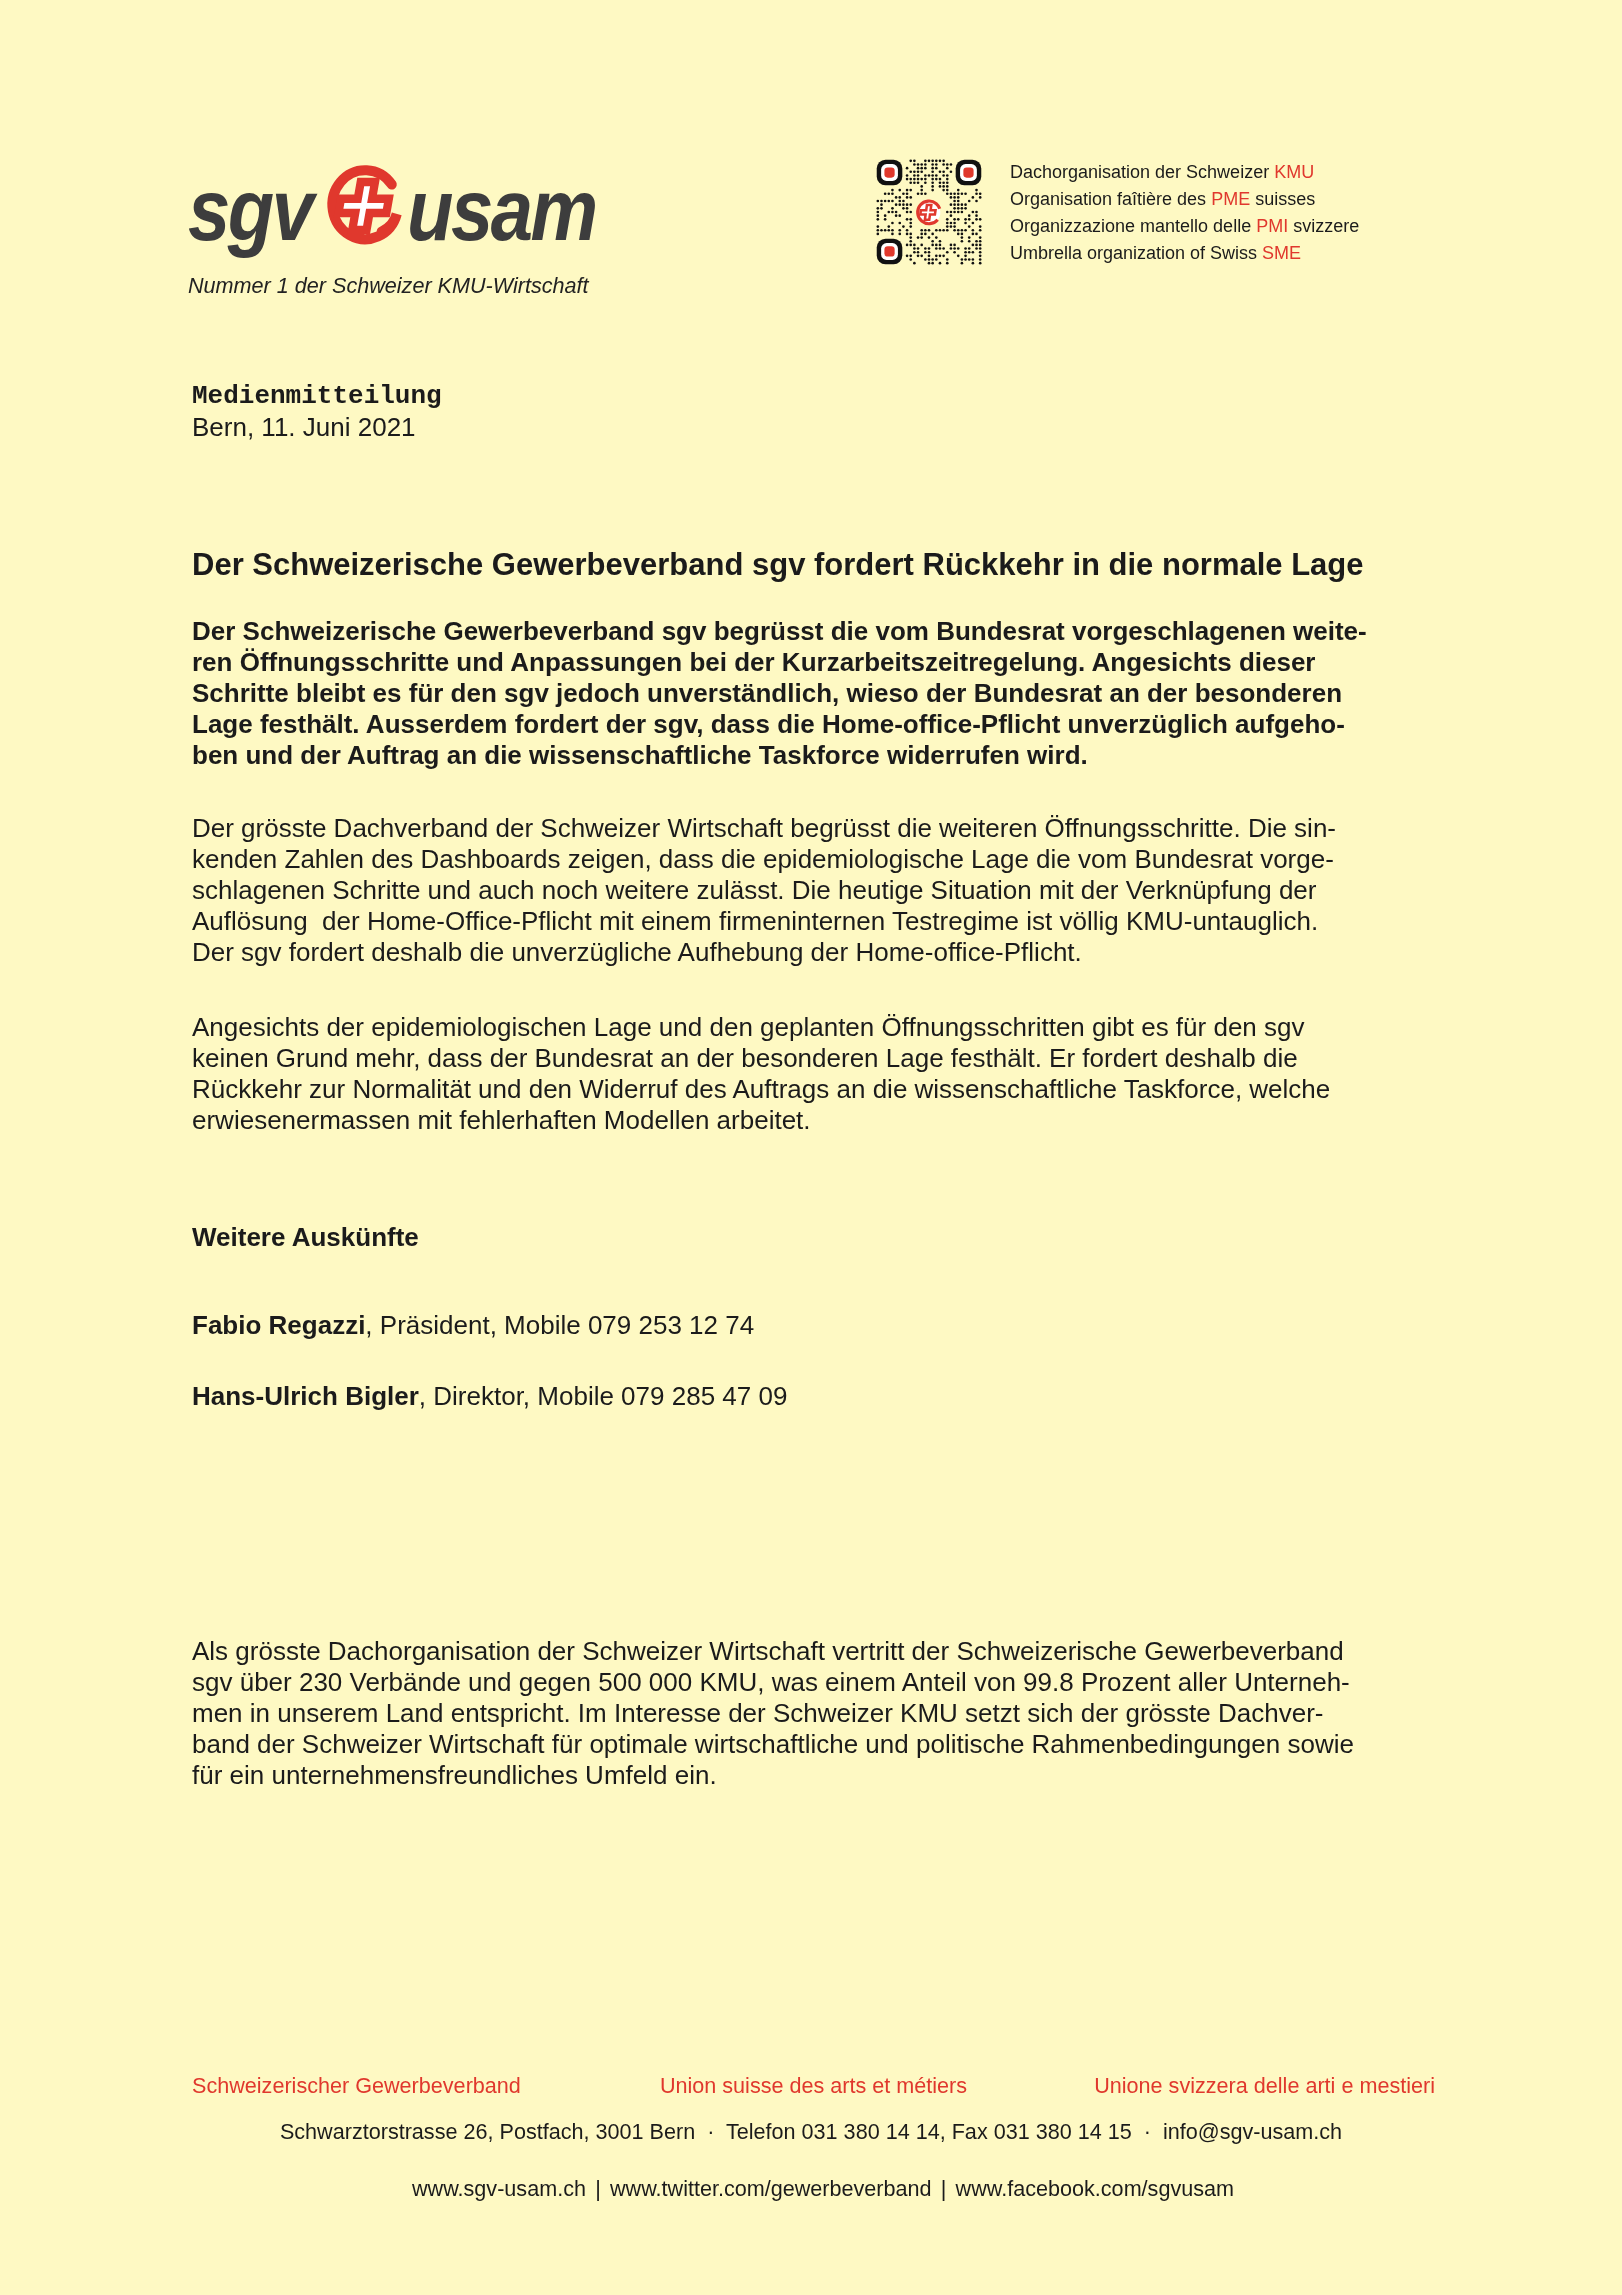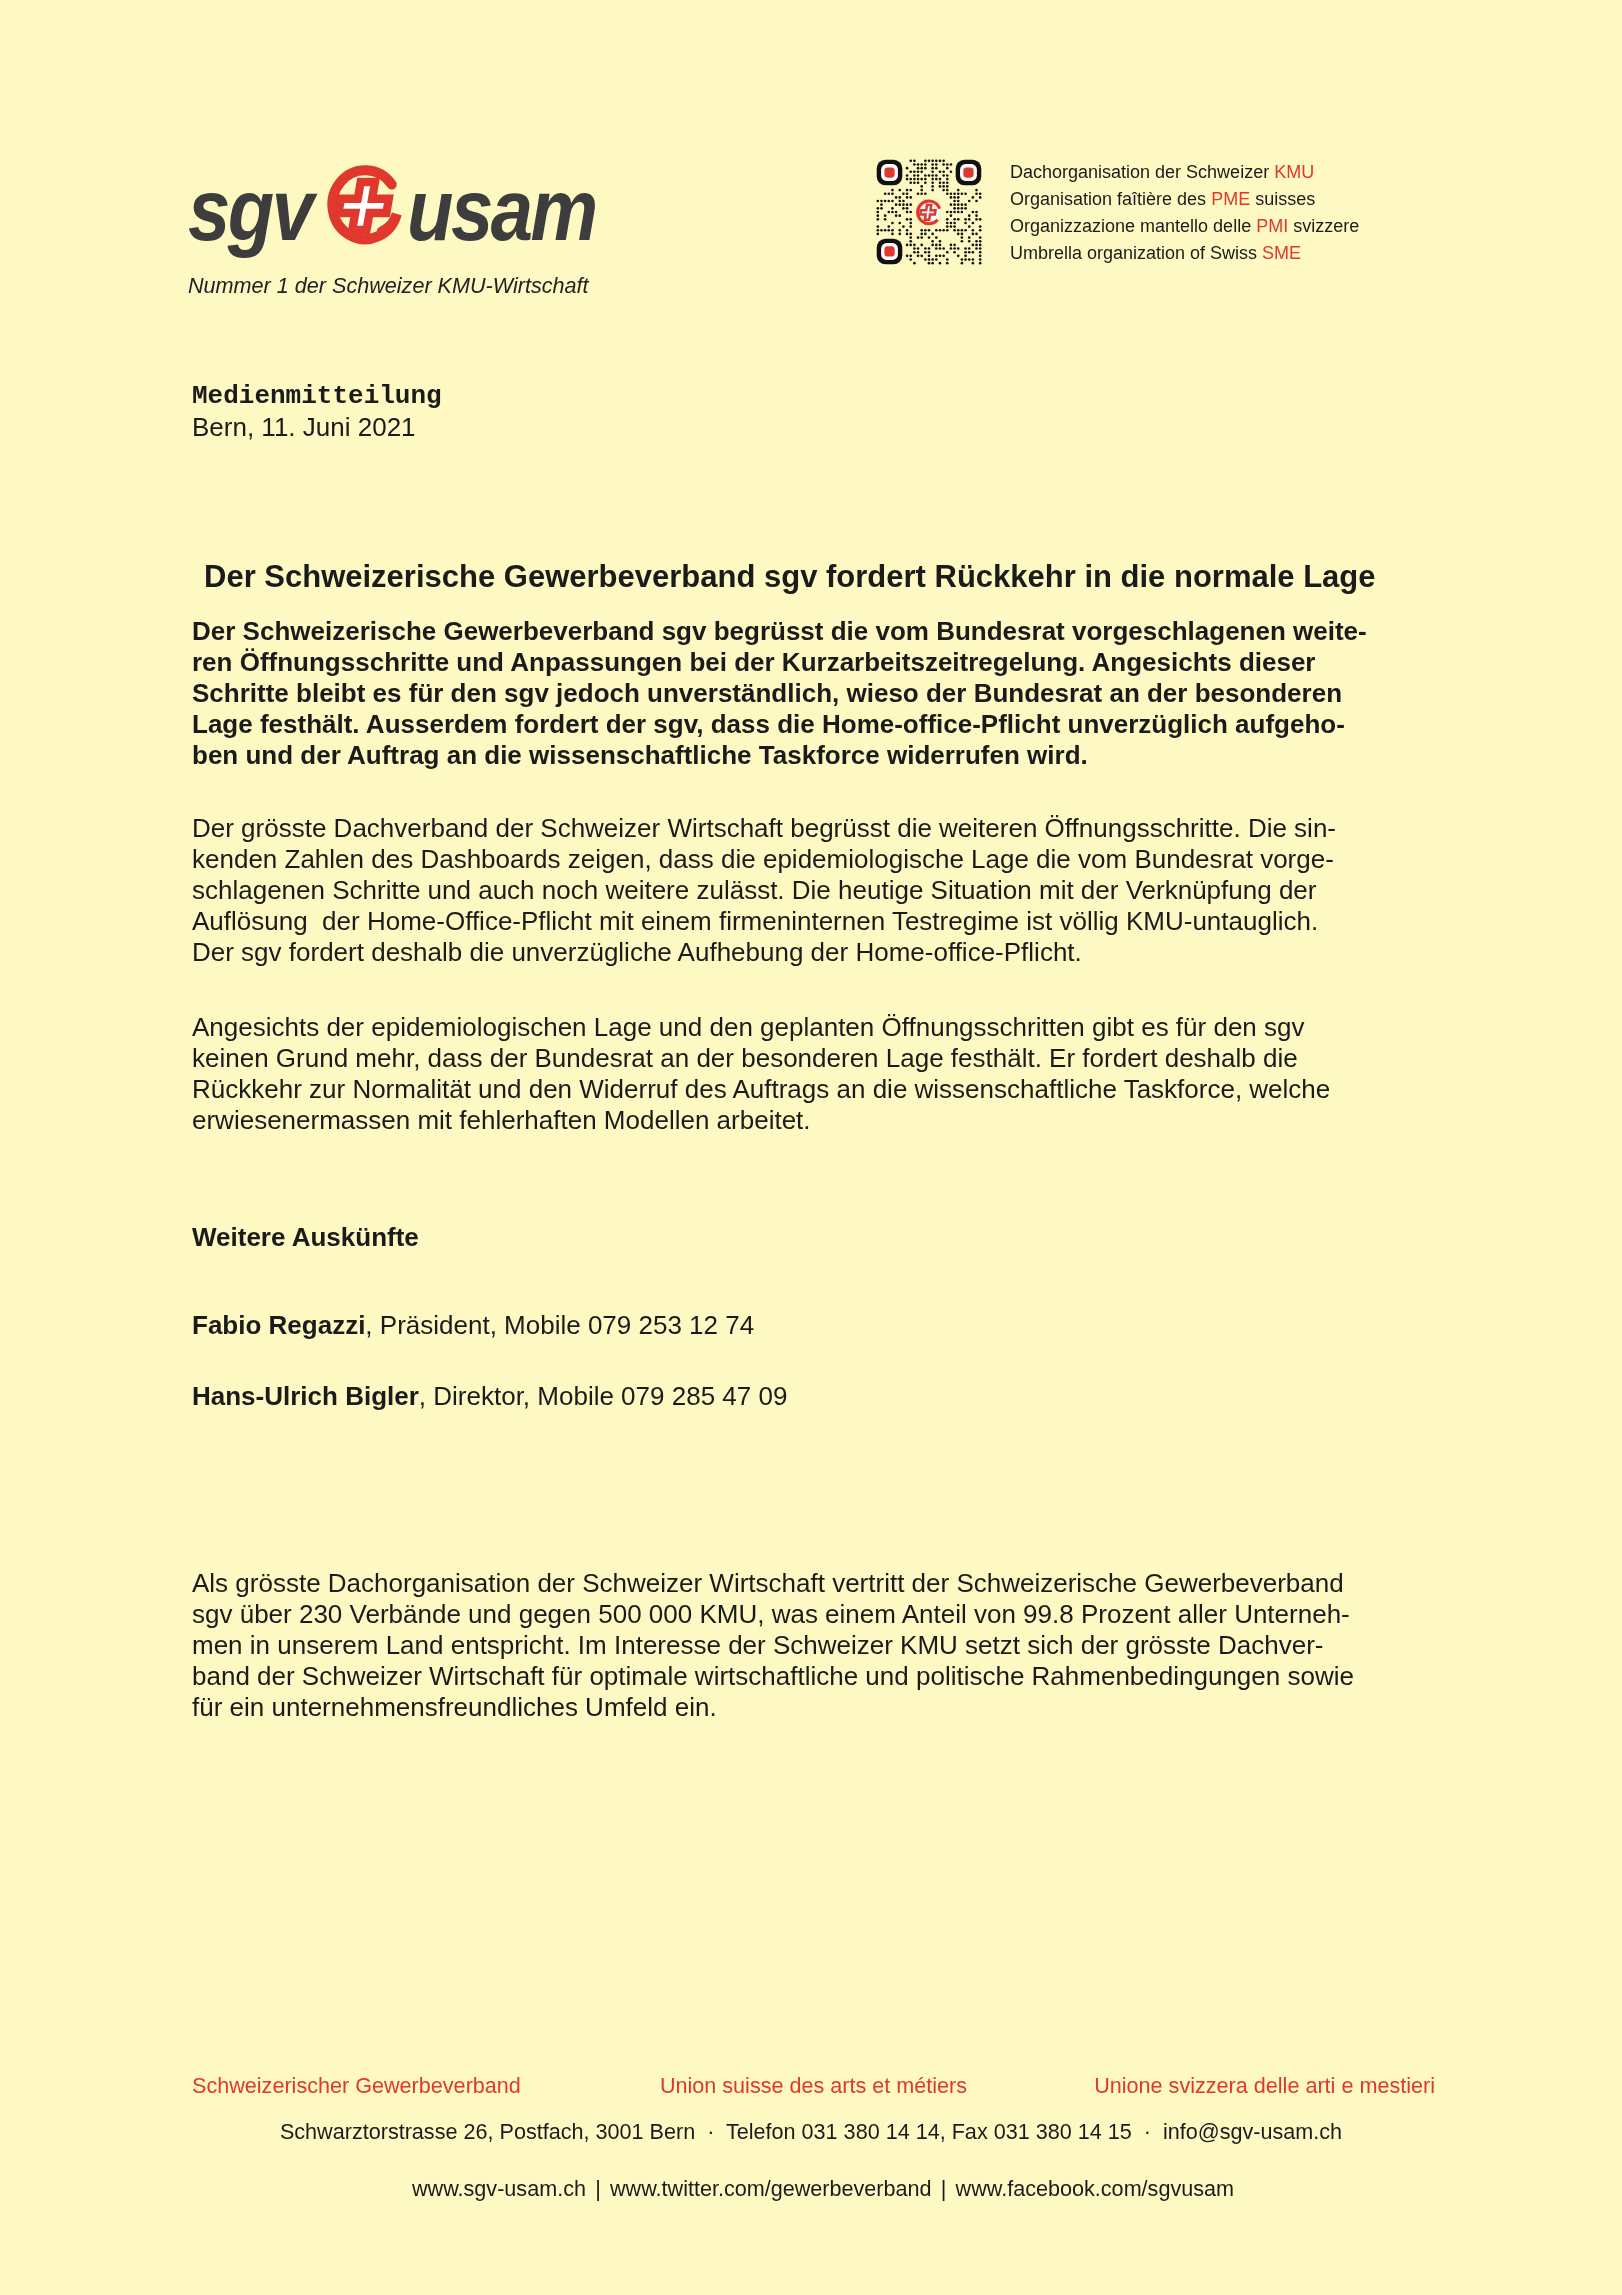--- a/index.html
+++ b/index.html
@@ -37,21 +37,21 @@
   .title{
     position:absolute;left:192px;top:547px;width:1296px;
     font-size:31px;line-height:35px;font-weight:bold;white-space:pre;
   }
   
   .para{position:absolute;left:192px;width:1302px;font-size:26px;line-height:31px;white-space:pre;}
   .para.bold{font-weight:bold;}
   .lead{top:616px;}
   .body1{top:813px;}
   .body2{top:1012px;}
-  .boiler{top:1568px;}
+  .boiler{top:1636px;}
   
   .contacts-heading{
     position:absolute;left:192px;top:1222px;
     font-size:26px;line-height:31px;font-weight:bold;
   }
   .contacts{position:absolute;left:192px;top:1270px;font-size:26px;line-height:31px;}
   .contact-line{white-space:pre;margin-top:40px;}
   .contact-name{font-weight:bold;}
   
   .footer-orgs{
@@ -417,21 +417,21 @@
     <div class="org-line"><span>Organisation faîtière des </span><span class="org-hl" style="--red:#e0382d">PME</span><span> suisses</span></div>
     <div class="org-line"><span>Organizzazione mantello delle </span><span class="org-hl" style="--red:#e0382d">PMI</span><span> svizzere</span></div>
     <div class="org-line"><span>Umbrella organization of Swiss </span><span class="org-hl" style="--red:#e0382d">SME</span><span></span></div>
   </div>
 
   <div class="meta">
     <div class="doc-type">Medienmitteilung</div>
     <div class="dateline">Bern, 11. Juni 2021</div>
   </div>
 
-  <h1 class="title" style="margin:12px">Der Schweizerische Gewerbeverband sgv fordert Rückkehr in die normale Lage</h1>
+  <h1 class="title" style="margin:0">Der Schweizerische Gewerbeverband sgv fordert Rückkehr in die normale Lage</h1>
 
   <div class="para bold lead">Der Schweizerische Gewerbeverband sgv begrüsst die vom Bundesrat vorgeschlagenen weite-
 ren Öffnungsschritte und Anpassungen bei der Kurzarbeitszeitregelung. Angesichts dieser
 Schritte bleibt es für den sgv jedoch unverständlich, wieso der Bundesrat an der besonderen
 Lage festhält. Ausserdem fordert der sgv, dass die Home-office-Pflicht unverzüglich aufgeho-
 ben und der Auftrag an die wissenschaftliche Taskforce widerrufen wird.</div>
 
   <div class="para body1">Der grösste Dachverband der Schweizer Wirtschaft begrüsst die weiteren Öffnungsschritte. Die sin-
 kenden Zahlen des Dashboards zeigen, dass die epidemiologische Lage die vom Bundesrat vorge-
 schlagenen Schritte und auch noch weitere zulässt. Die heutige Situation mit der Verknüpfung der

